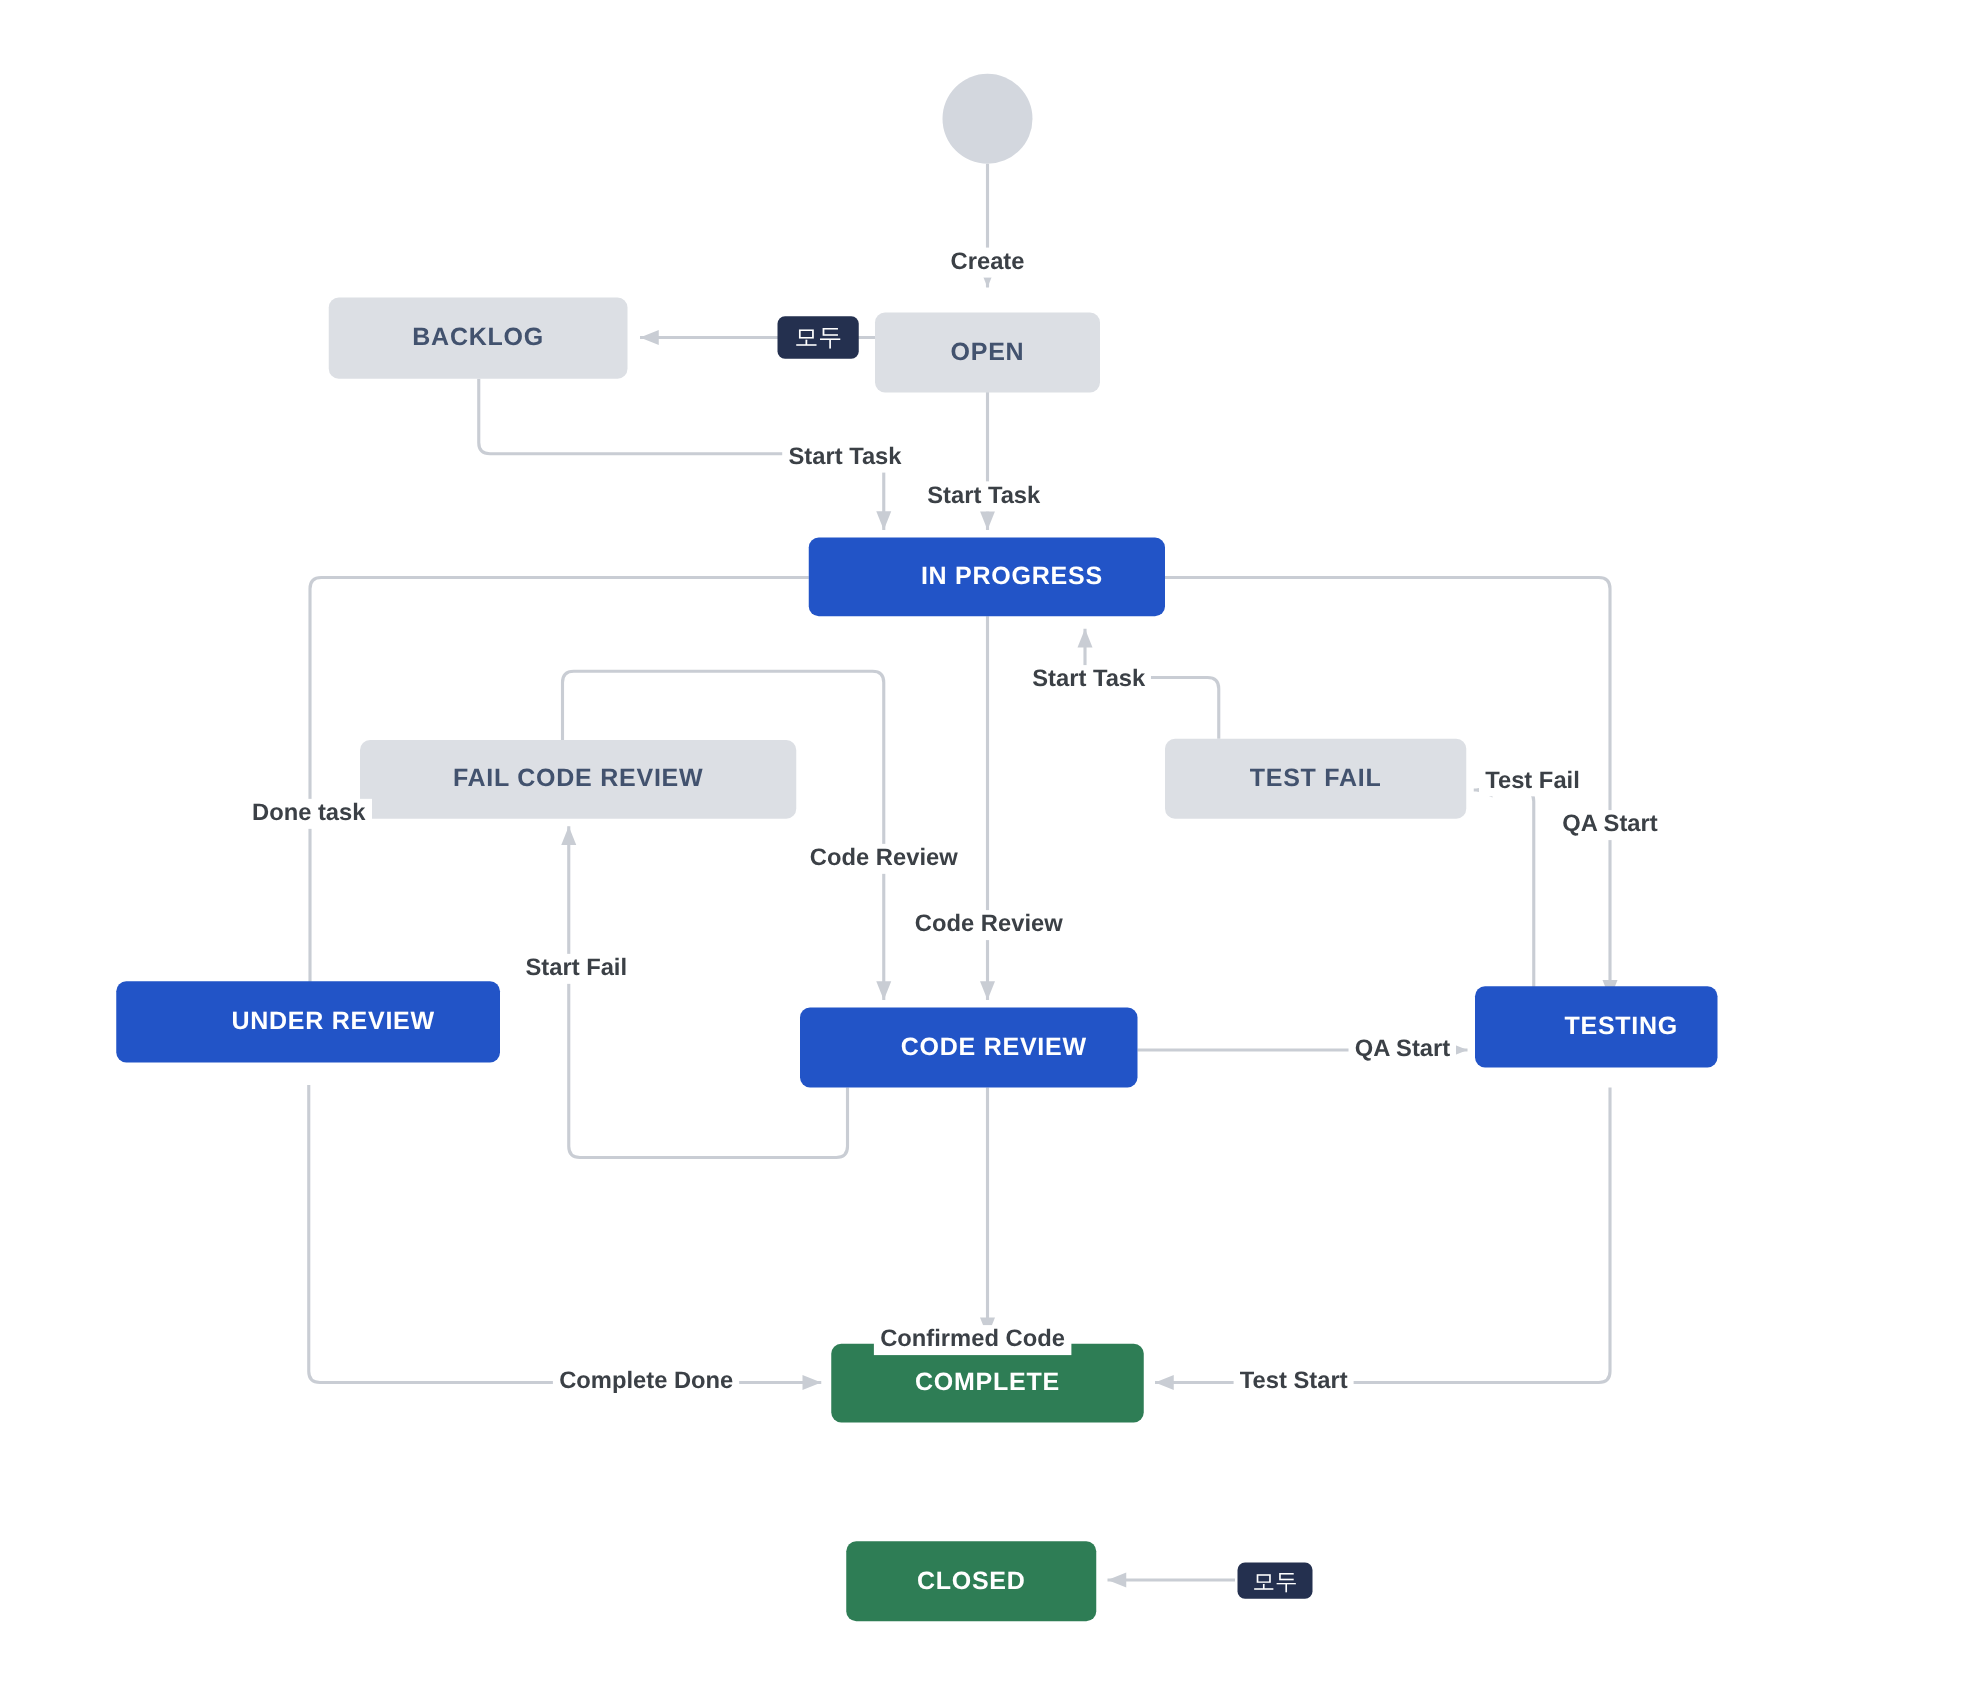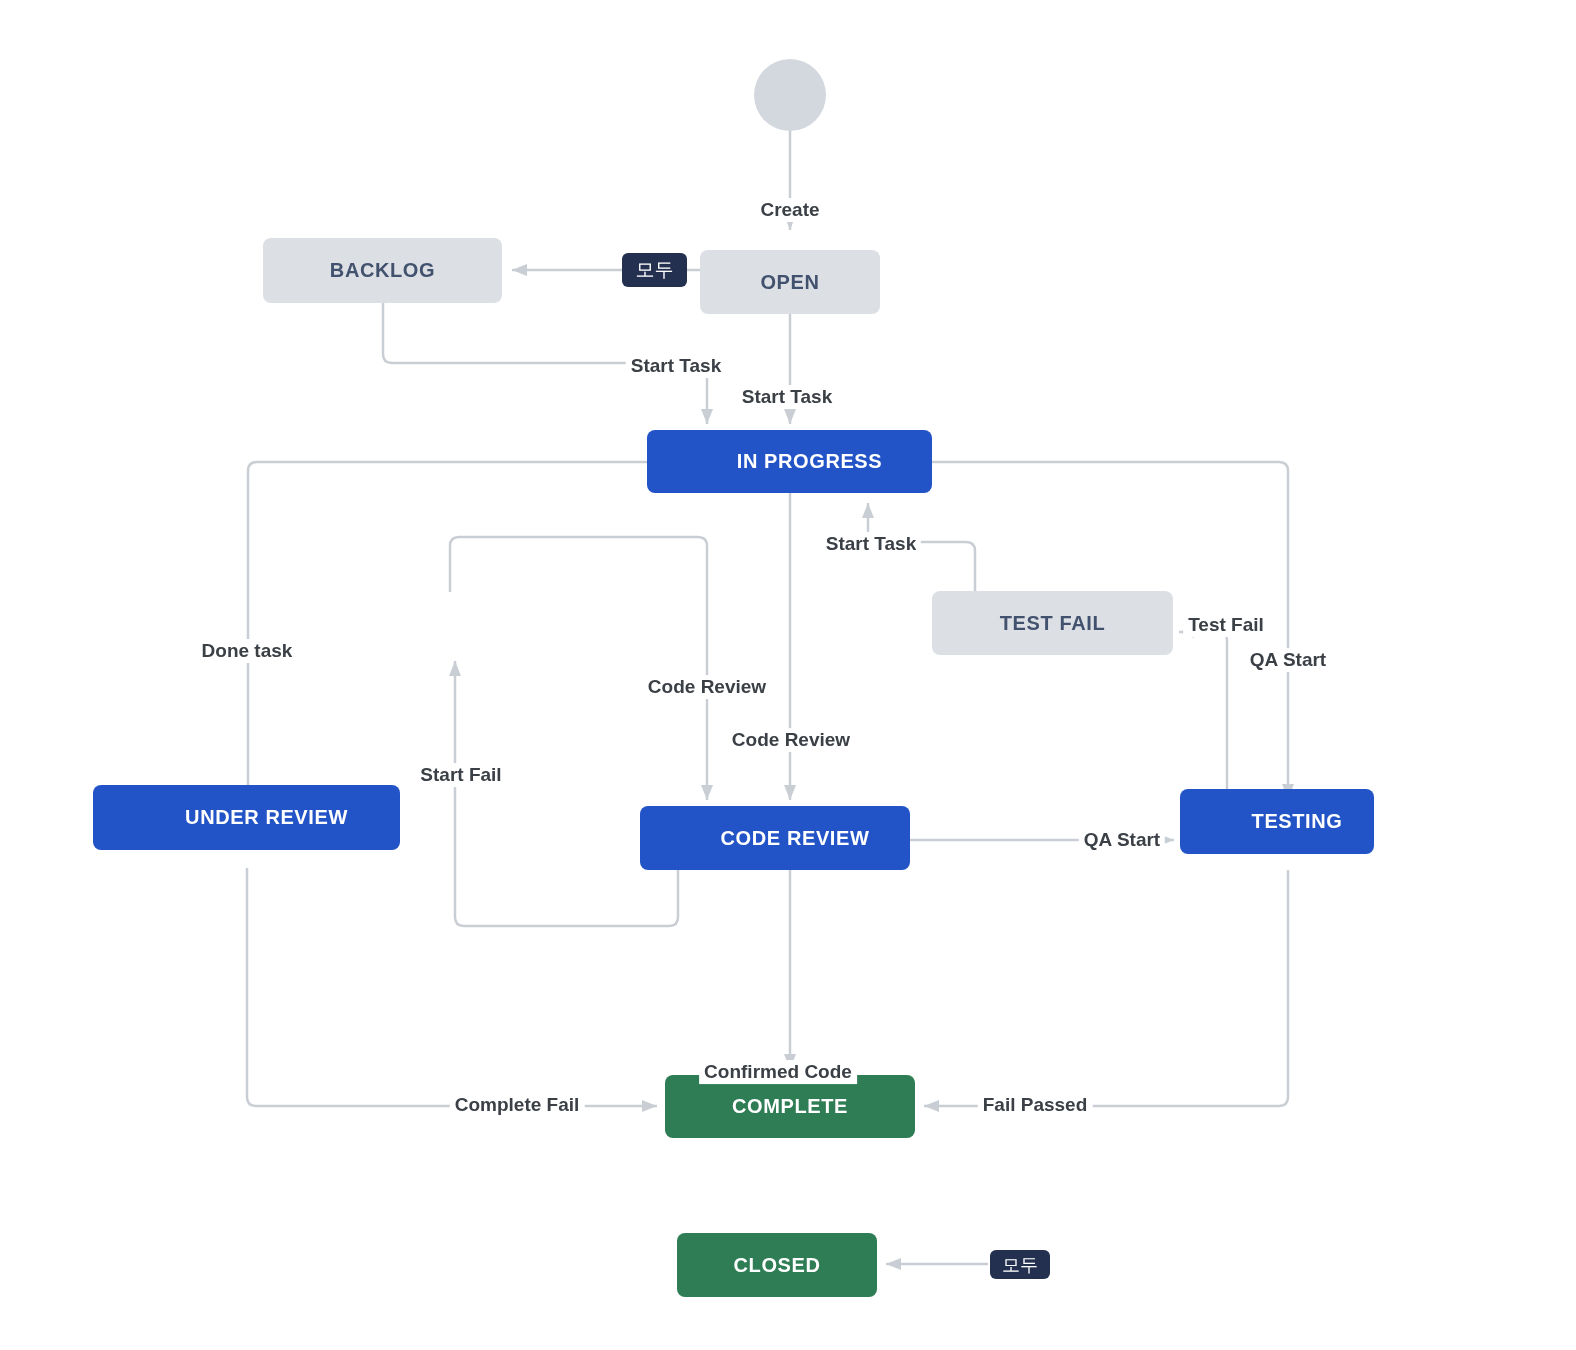--- a/index.html
+++ b/index.html
@@ -74,20 +74,21 @@
     <path class="edge" d="M1288 870 L1288 1097 Q1288 1106 1279 1106 L924 1106" marker-end="url(#arrow)"></path>
     <path class="edge" d="M247 868 L247 1097 Q247 1106 256 1106 L657 1106" marker-end="url(#arrow)"></path>
     <path class="edge" d="M988 1264 L886 1264" marker-end="url(#arrow)"></path>
   </svg>
 
   <div class="start-node" style="left:754px;top:59px;width:72px;height:72px;"></div>
 
   <div class="status todo" style="left:263px;top:238px;width:239px;height:65px;">BACKLOG</div>
   <div class="status todo" style="left:700px;top:250px;width:180px;height:64px;">OPEN</div>
   <div class="status inprogress" style="left:647px;top:430px;width:285px;height:63px;">IN PROGRESS</div>
+  <div class="status todo" style="left:288px;top:592px;width:349px;height:63px;">FAIL CODE REVIEW</div>
   <div class="status todo" style="left:932px;top:591px;width:241px;height:64px;">TEST FAIL</div>
   <div class="status inprogress" style="left:93px;top:785px;width:307px;height:65px;">UNDER REVIEW</div>
   <div class="status inprogress" style="left:640px;top:806px;width:270px;height:64px;">CODE REVIEW</div>
   <div class="status inprogress" style="left:1180px;top:789px;width:194px;height:65px;">TESTING</div>
   <div class="status done" style="left:665px;top:1075px;width:250px;height:63px;">COMPLETE</div>
   <div class="status done" style="left:677px;top:1233px;width:200px;height:64px;">CLOSED</div>
 
   <div class="badge" style="left:622px;top:253px;width:65px;height:34px;">모두</div>
   <div class="badge" style="left:990px;top:1250px;width:60px;height:29px;font-size:18px;">모두</div>
 
@@ -96,16 +97,16 @@
   <div class="tlabel" style="left:787px;top:397px;">Start Task</div>
   <div class="tlabel" style="left:871px;top:544px;">Start Task</div>
   <div class="tlabel" style="left:247px;top:651px;">Done task</div>
   <div class="tlabel" style="left:707px;top:687px;">Code Review</div>
   <div class="tlabel" style="left:791px;top:740px;">Code Review</div>
   <div class="tlabel" style="left:461px;top:775px;">Start Fail</div>
   <div class="tlabel" style="left:1226px;top:625px;">Test Fail</div>
   <div class="tlabel" style="left:1288px;top:660px;">QA Start</div>
   <div class="tlabel" style="left:1122px;top:840px;">QA Start</div>
   <div class="tlabel" style="left:778px;top:1027px;margin-top:45px;">Confirmed Code</div>
-  <div class="tlabel" style="left:517px;top:1105px;">Complete Fail</div>
-  <div class="tlabel" style="left:1035px;top:1105px;">Fail Passed</div>
+  <div class="tlabel" style="left:517px;top:1105px;">Complete Done</div>
+  <div class="tlabel" style="left:1035px;top:1105px;">Test Start</div>
 
 </div>
 
 </body></html>

